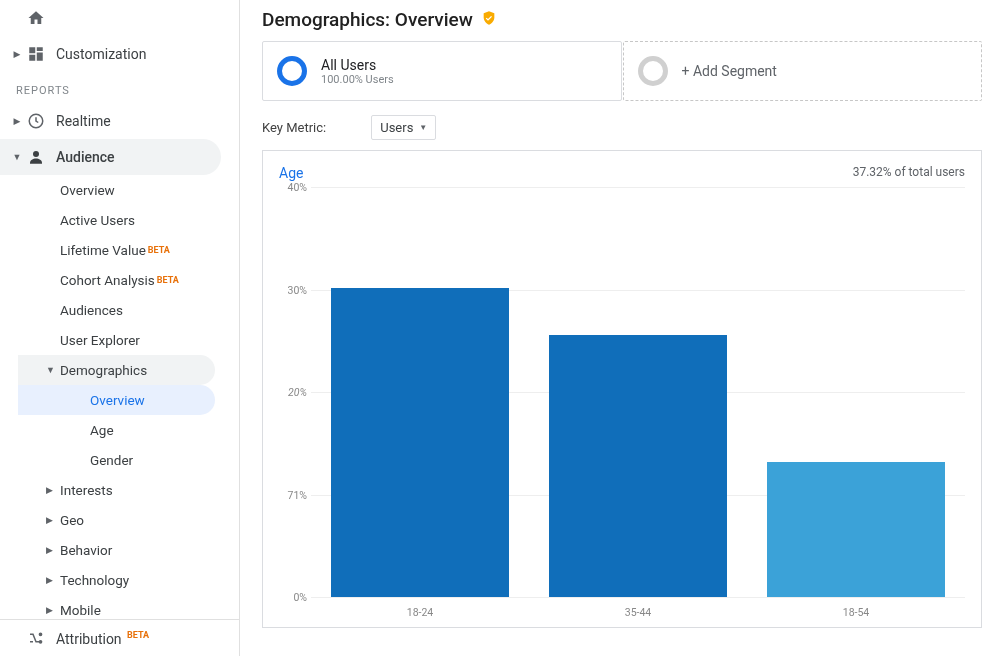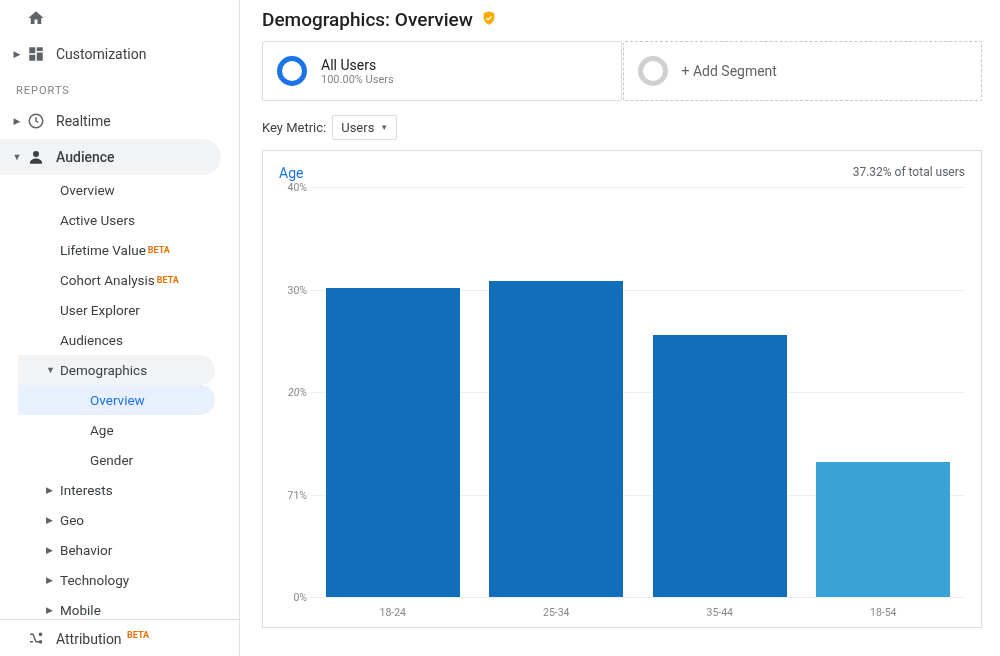--- a/index.html
+++ b/index.html
@@ -111,21 +111,21 @@
   .seg-text .title { font-size: 14px; color: #202124; }
   .seg-text .sub  { font-size: 11px; color: #80868b; }
   .keymetric-row {
     display: flex; align-items: center; margin-bottom: 10px;
     font-size: 13px;
   }
   .keymetric-row .lbl { color: #424242; margin-right: 6px; }
   .metric-select {
     border: 1px solid #dadce0; border-radius: 2px;
     padding: 4px 8px; display: inline-flex; align-items: center;
-    cursor: pointer; font-size: 13px; color: #3c4043;
+    cursor: pointer; font-size: 13px; color: #3c4043; margin-left: 39px;
   }
   .metric-select .tri { font-size: 8px; margin-left: 6px; color: #5f6368; }
   
   .chart-card {
     border: 1px solid #dadce0;
     padding: 14px 16px 30px 16px;
     position: relative;
   }
   .chart-head { display: flex; justify-content: space-between; margin-bottom: 6px;}
   .chart-head .title { color: #1a73e8; font-size: 14px; }
@@ -214,24 +214,24 @@
       </div>
     <div class="sub-item">
       <span>Lifetime Value</span>
       <span class="beta">BETA</span>
     </div>
     <div class="sub-item">
       <span>Cohort Analysis</span>
       <span class="beta">BETA</span>
     </div>
     <div class="sub-item">
+        <span>Audiences</span>
+      </div>
+    <div class="sub-item">
         <span>User Explorer</span>
-      </div>
-    <div class="sub-item">
-        <span>Audiences</span>
       </div>
 
     <div class="sub-item selected">
       <span class="tri">▼</span>
       <span>Demographics</span>
     </div>
     <div class="sub3-item highlight">
         <span>Overview</span>
       </div>
     <div class="sub3-item">
@@ -332,24 +332,20 @@
         <div class="gridline" style="top: 25%;"></div>
         <div class="yaxis-label" style="top: 25%;">30%</div>
         <div class="gridline" style="top: 0%;"></div>
         <div class="yaxis-label" style="top: 0%;">40%</div>
         <div class="bars">
           <div class="bar-slot" style="position: relative;">
             <div class="bar" style="height: 75.25%;"></div>
             <div class="bar-label">18-24</div>
           </div>
           <div class="bar-slot" style="position: relative;">
-            <div class="bar" style="height: 77%;"></div>
-            <div class="bar-label">25-34</div>
-          </div>
-          <div class="bar-slot" style="position: relative;">
             <div class="bar" style="height: 64%;"></div>
             <div class="bar-label">35-44</div>
           </div>
           <div class="bar-slot" style="position: relative;">
             <div class="bar light" style="height: 33%;"></div>
             <div class="bar-label">18-54</div>
           </div>
         </div>
       </div>
   </div>

